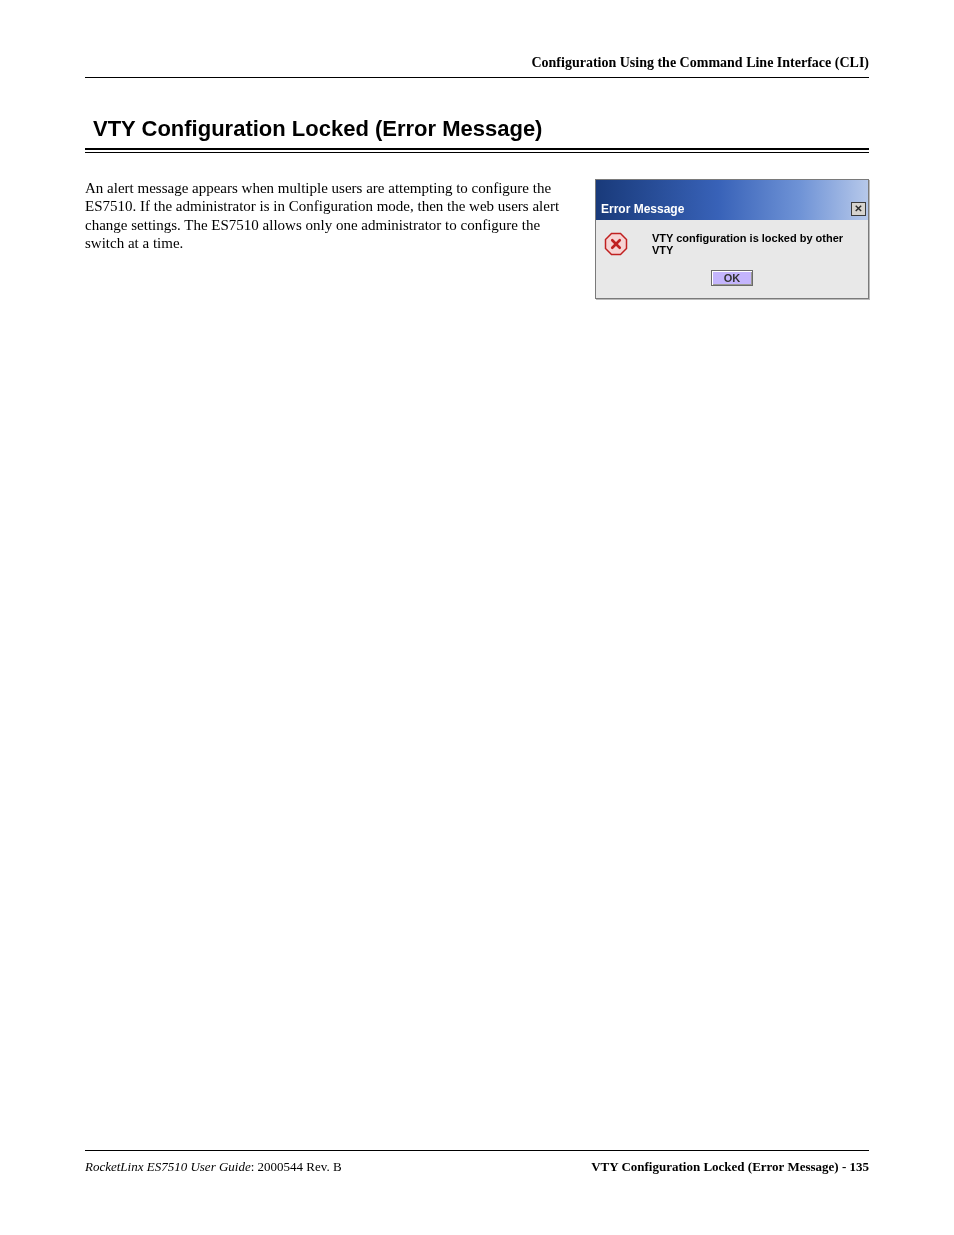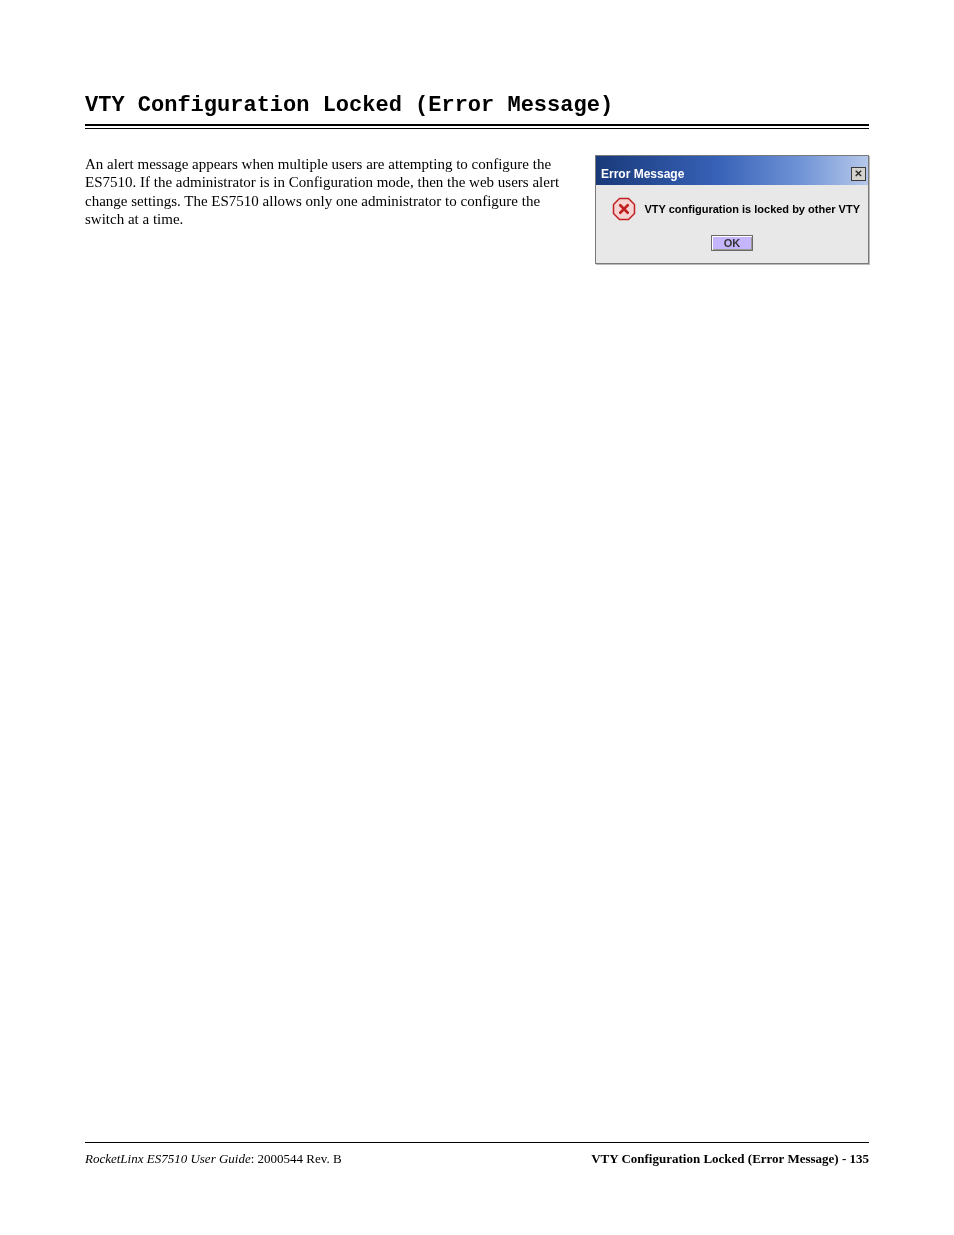--- a/index.html
+++ b/index.html
@@ -20,25 +20,26 @@
   }
   .header-line {
     border-bottom: 1.5px solid #000;
     padding-bottom: 6px;
     text-align: right;
     font-family: Georgia, 'Times New Roman', serif;
     font-weight: bold;
     font-size: 14px;
   }
   .section-title {
-    font-family: Liberation Mono, monospace;
+    font-family: Liberation Sans, sans-serif;
     font-weight: bold;
     font-size: 22px;
     margin-top: 38px;
     margin-bottom: 6px;
+    margin-left: 8px;
   }
   .double-rule {
     border-top: 2.5px solid #000;
     border-bottom: 1px solid #000;
     height: 2px;
     margin-bottom: 26px;
   }
   .content-row {
     display: flex;
     align-items: flex-start;
@@ -58,21 +59,21 @@
     background: #e8e8e8;
     font-family: Tahoma, Arial, sans-serif;
     box-shadow: 1px 1px 0 #bbb;
     flex-shrink: 0;
   }
   .dialog-titlebar {
     background: linear-gradient(to right, #193a7a 0%, #3862b8 45%, #6f93d6 75%, #b6c8ea 100%);
     color: #fff;
     font-weight: bold;
     font-size: 12px;
-    padding: 9px 2px 2px 5px;
+    padding: 20px 2px 2px 5px;
     display: flex;
     align-items: center;
     justify-content: space-between;
     height: 18px;
   }
   .dialog-close {
     width: 15px;
     height: 14px;
     background: #d6d3ce;
     border: 1px solid #3a3a3a;
@@ -84,22 +85,21 @@
     color: #2a2a2a;
     font-family: Arial, sans-serif;
     font-weight: bold;
     cursor: pointer;
     line-height: 1;
   }
   .dialog-body {
     display: flex;
     align-items: center;
     padding: 12px 8px 8px 8px;
-    gap: 8px;
-    justify-content: flex-end;
+    gap: 24px;
   }
   .err-icon {
     width: 24px;
     height: 24px;
     flex-shrink: 0;
   }
   .dialog-msg {
     font-size: 11px;
     font-weight: bold;
     color: #000;
@@ -117,39 +117,42 @@
     background: #c4b5fd;
     border: 1px solid #6a6a6a;
     box-shadow: inset 1px 1px 0 #fff, inset -1px -1px 0 #9a9a92;
     cursor: pointer;
     color: #333;
   }
   .footer {
     position: absolute;
     left: 85px;
     right: 85px;
-    bottom: 68px;
+    bottom: 60px;
   }
   .footer-rule {
     border-top: 1.5px solid #000;
     margin-bottom: 8px;
   }
   .footer-row {
     display: flex;
     justify-content: space-between;
     font-size: 13px;
     font-family: Georgia, 'Times New Roman', serif;
   }
   .footer-left-em { font-style: italic; }
   .footer-right { font-weight: bold; }
 </style>
 </head>
 <body>
 
 <div class="page">
+  <div class="header-line">
+    <span>Configuration Using the Command Line Interface (CLI)</span>
+  </div>
 
   <div class="section-title">VTY Configuration Locked (Error Message)</div>
   <div class="double-rule"></div>
 
   <div class="content-row">
     <div class="body-text">
       <span>An alert message appears when multiple users are attempting to configure the ES7510. If the administrator is in </span><span class="config-italic">Configuration</span><span> mode, then the web users alert change settings. The ES7510 allows only one administrator to configure the switch at a time.</span>
     </div>
 
     <div class="dialog">

